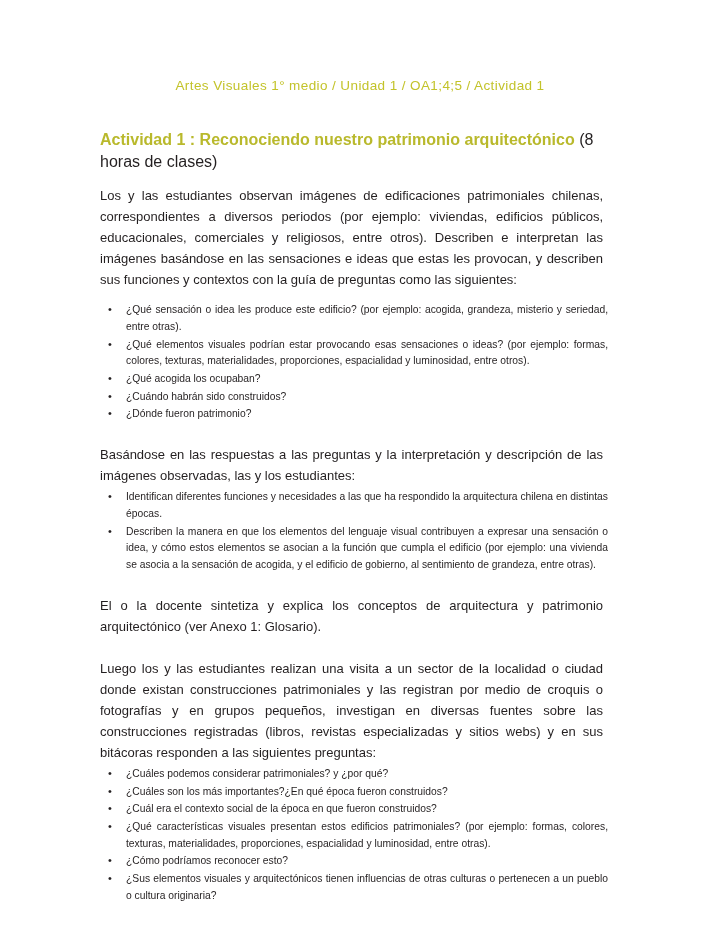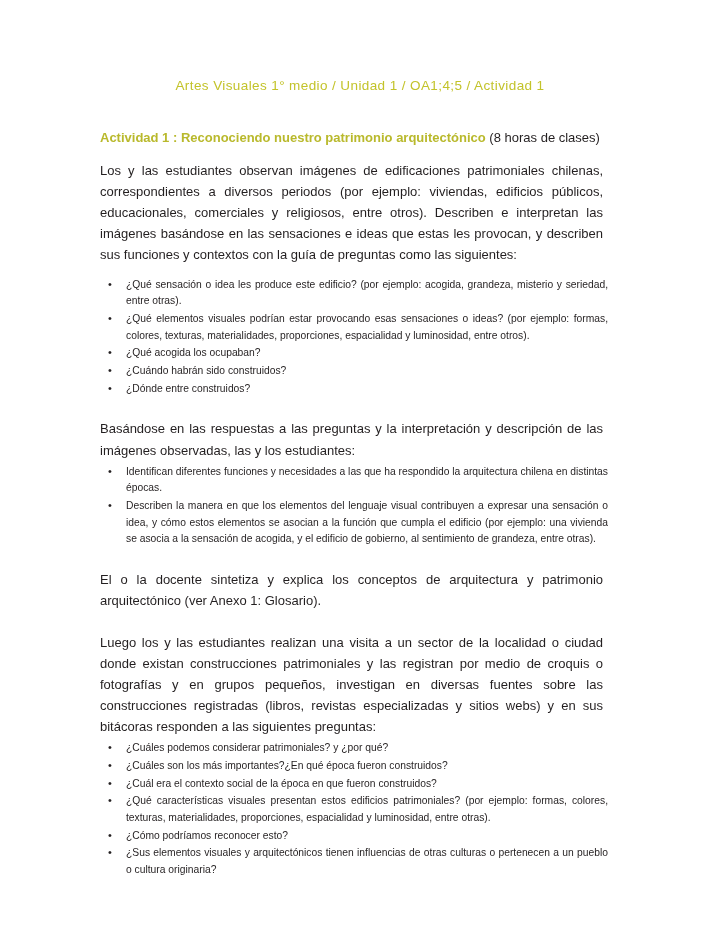--- a/index.html
+++ b/index.html
@@ -22,21 +22,21 @@
   }
   .doc-title {
     color: #c3c32a;
     font-size: 13.5px;
     text-align: center;
     letter-spacing: 0.4px;
     margin-bottom: 30px;
     font-weight: normal;
   }
   .activity-heading {
-    font-size: 13px;
+    font-size: 16px;
     margin-bottom: 13px;
     line-height: 1.35;
     margin-top: 36px;
   }
   .activity-heading .act-label {
     color: #b9b92c;
     font-weight: bold;
   }
   .activity-heading .act-hours {
     color: #231f20;
@@ -86,21 +86,21 @@
     <span class="act-hours">(8 horas de clases)</span>
   </div>
 
   <p class="para">Los y las estudiantes observan imágenes de edificaciones patrimoniales chilenas, correspondientes a diversos periodos (por ejemplo: viviendas, edificios públicos, educacionales, comerciales y religiosos, entre otros). Describen e interpretan las imágenes basándose en las sensaciones e ideas que estas les provocan, y describen sus funciones y contextos con la guía de preguntas como las siguientes:</p>
 
   <ul class="bullets">
     <li>¿Qué sensación o idea les produce este edificio? (por ejemplo: acogida, grandeza, misterio y seriedad, entre otras).</li>
     <li>¿Qué elementos visuales podrían estar provocando esas sensaciones o ideas? (por ejemplo: formas, colores, texturas, materialidades, proporciones, espacialidad y luminosidad, entre otros).</li>
     <li>¿Qué acogida los ocupaban?</li>
     <li>¿Cuándo habrán sido construidos?</li>
-    <li>¿Dónde entre construidos?</li>
+    <li>¿Dónde fueron patrimonio?</li>
   </ul>
 
   <div class="spacer-sm"></div>
 
   <p class="para tight">Basándose en las respuestas a las preguntas y la interpretación y descripción de las imágenes observadas, las y los estudiantes:</p>
 
   <ul class="bullets">
     <li>Identifican diferentes funciones y necesidades a las que ha respondido la arquitectura chilena en distintas épocas.</li>
     <li>Describen la manera en que los elementos del lenguaje visual contribuyen a expresar una sensación o idea, y cómo estos elementos se asocian a la función que cumpla el edificio (por ejemplo: una vivienda se asocia a la sensación de acogida, y el edificio de gobierno, al sentimiento de grandeza, entre otras).</li>
   </ul>

